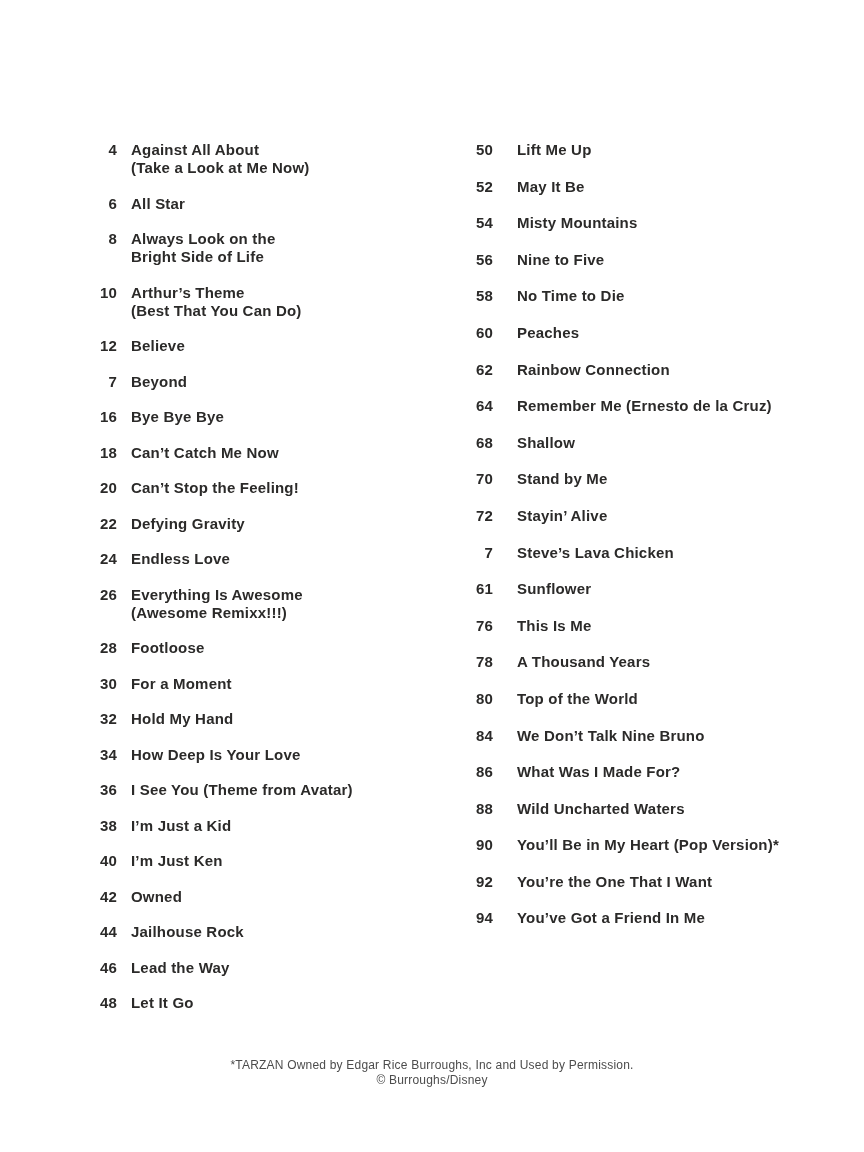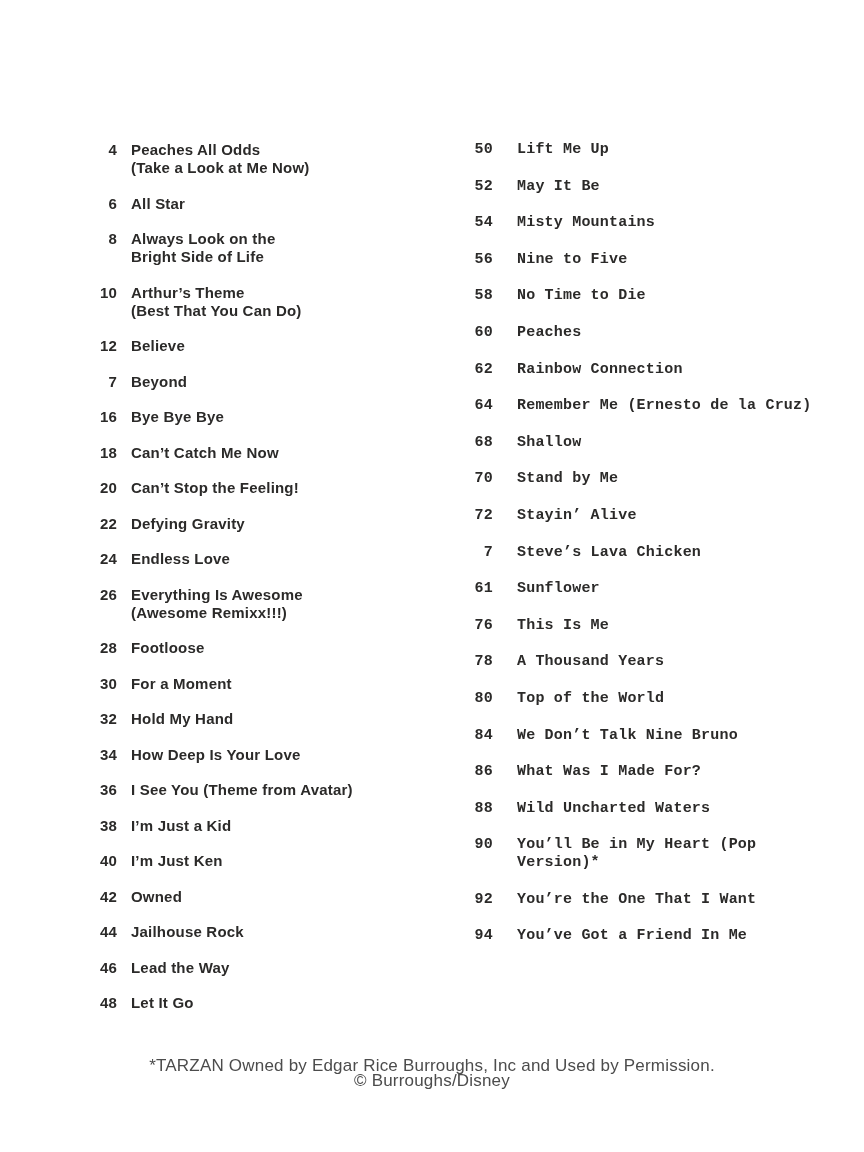--- a/index.html
+++ b/index.html
@@ -17,47 +17,47 @@
     font-weight: bold;
     font-size: 15px;
     line-height: 18px;
     letter-spacing: 0.2px;
     color: #2b2a29;
   }
   .toc-col-left  { left: 89px;  width: 350px; }
   .toc-col-right { left: 455px; width: 370px; }
   .entry { display: flex; align-items: flex-start; }
   .toc-col-left  .entry { margin-bottom: 17.5px; }
-  .toc-col-right .entry { margin-bottom: 18.6px; font-family: Liberation Mono, monospace; }
+  .toc-col-right .entry { margin-bottom: 18.6px; }
   .num { flex: 0 0 28px; text-align: right; }
   .toc-col-right .num { flex-basis: 38px; }
   .title { margin-left: 14px; white-space: pre-line; }
   .toc-col-right .title { margin-left: 24px; }
   .footer {
     position: absolute;
     top: 1058px;
     left: 0;
     width: 100%;
     text-align: center;
-    font-size: 17px;
+    font-size: 12px;
     line-height: 15px;
     letter-spacing: 0.2px;
     color: #4c4c4c;
     font-weight: normal;
   }
 </style>
 </head>
 <body>
 
 <div class="page">
 
   <div class="toc-col toc-col-left">
       <div class="entry">
         <span class="num">4</span>
-        <span class="title">Peaches All Odds
+        <span class="title">Against All About
 (Take a Look at Me Now)</span>
       </div>
       <div class="entry">
         <span class="num">6</span>
         <span class="title">All Star</span>
       </div>
       <div class="entry">
         <span class="num">8</span>
         <span class="title">Always Look on the
 Bright Side of Life</span>

